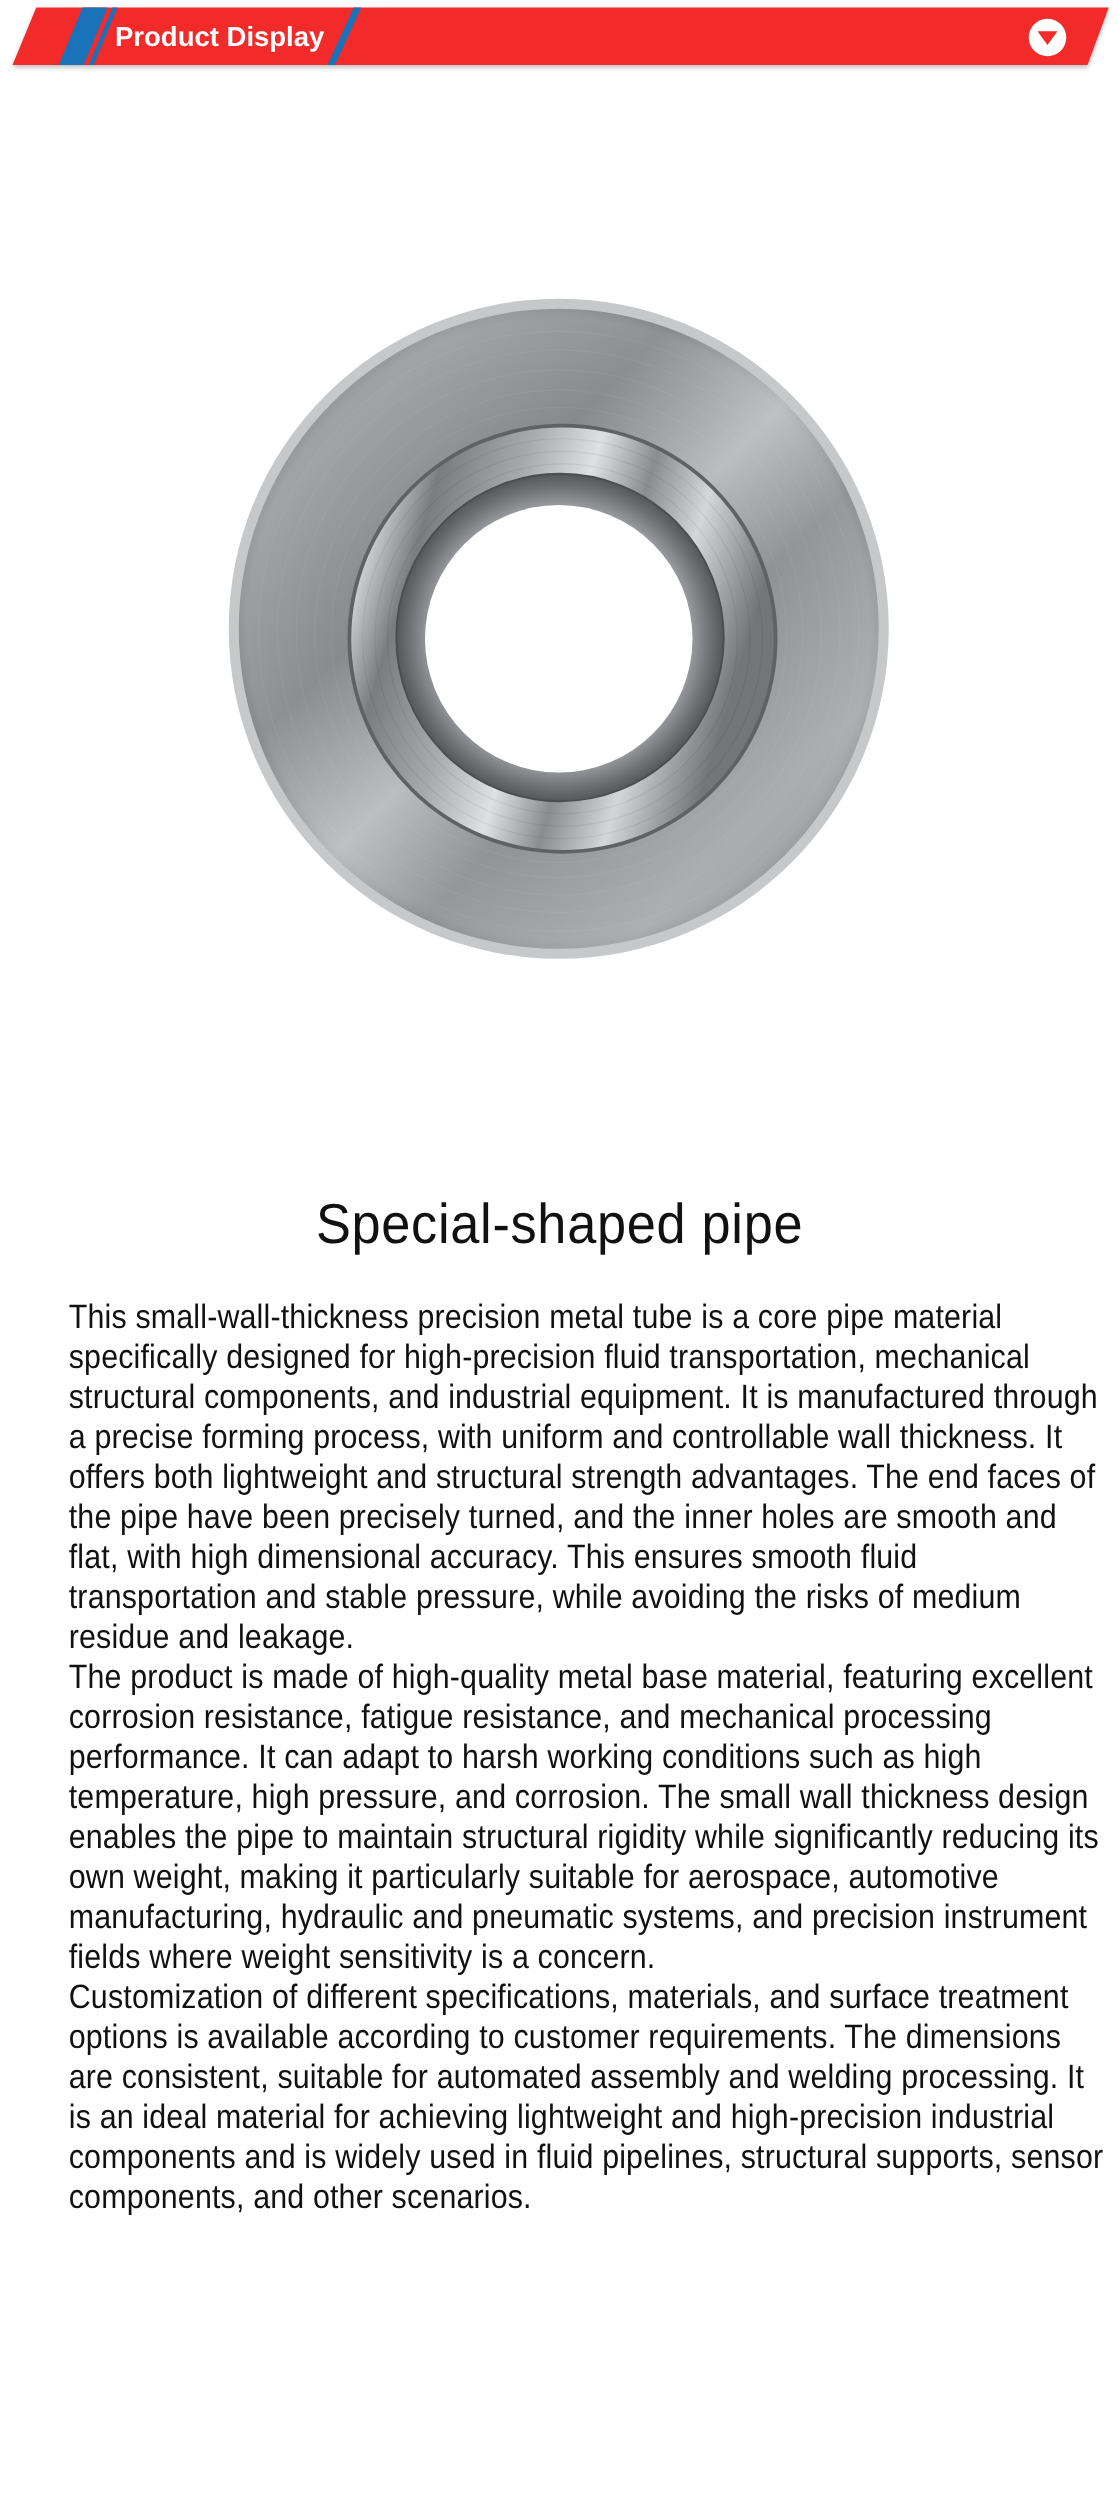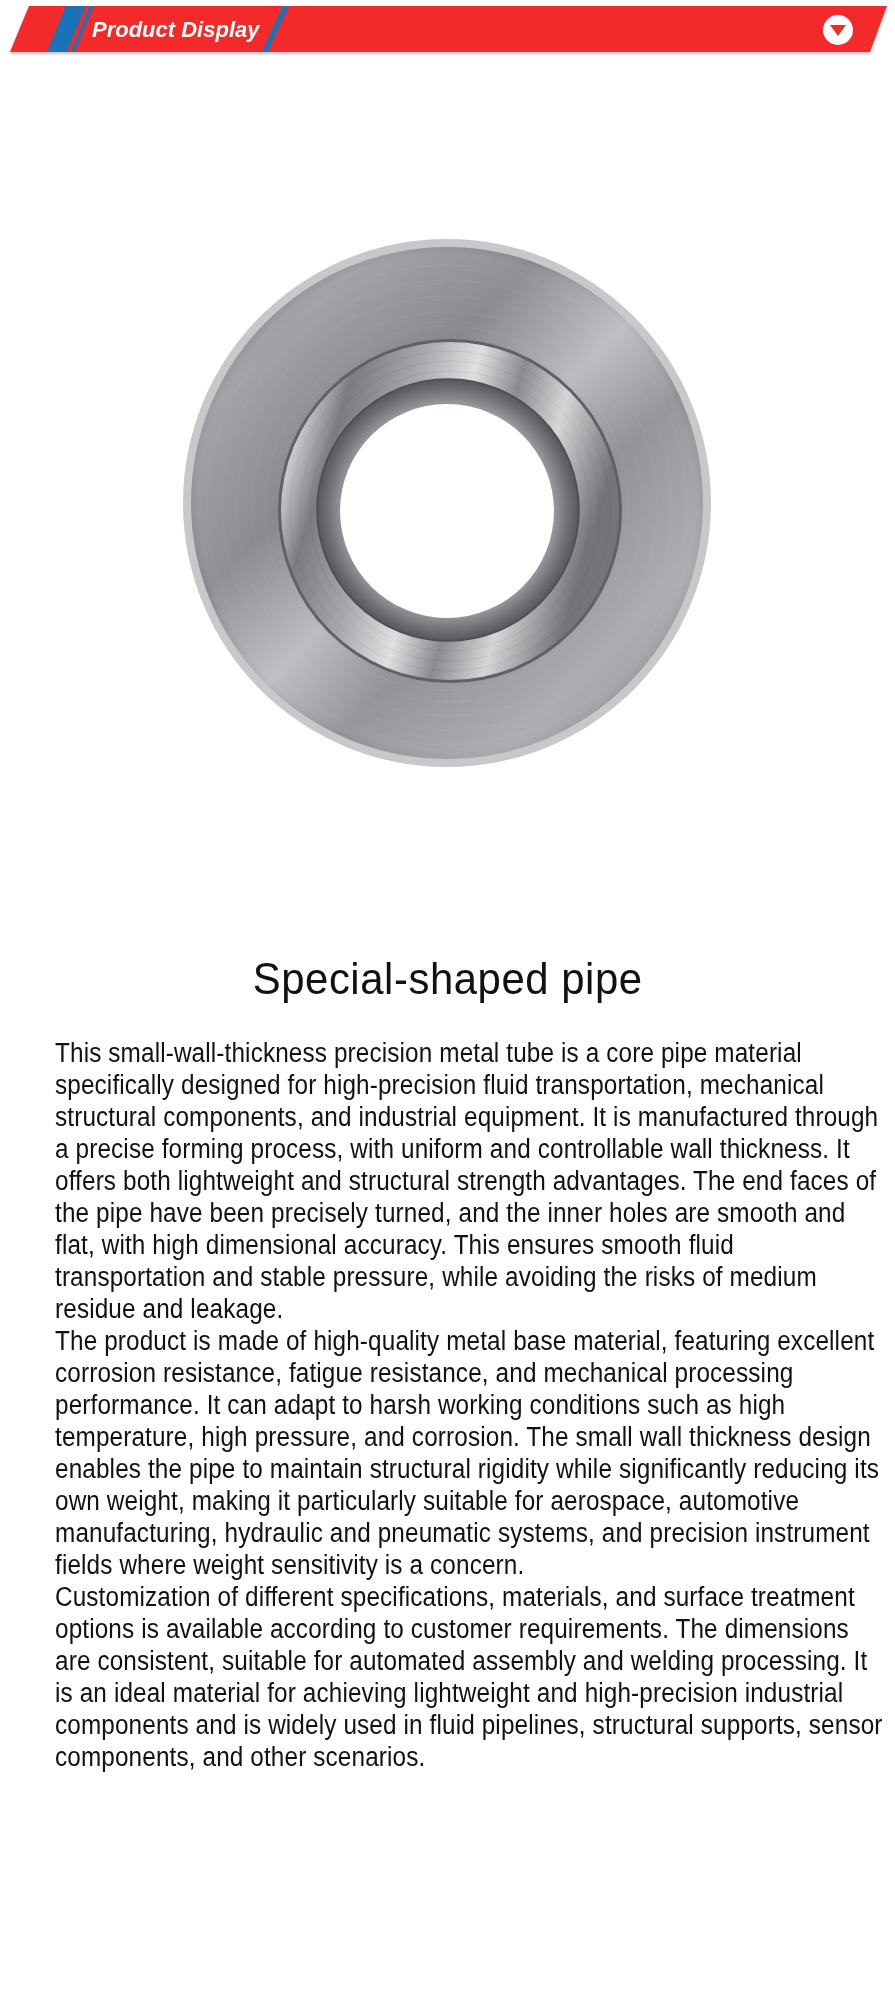--- a/index.html
+++ b/index.html
@@ -1,19 +1,19 @@
 <!DOCTYPE html>
 <html><head>
 <meta charset="utf-8">
 <style>
   html, body { margin: 0; padding: 0; background: #ffffff; }
   body { width: 895px; height: 2011px; position: relative; overflow: hidden; font-family: "Liberation Sans", sans-serif; color: #000; }
 
   
-  .header { position: absolute; left: 0; top: 0; width: 895px; height: 60px; font-style: italic; }
+  .header { position: absolute; left: 0; top: 0; width: 895px; height: 60px; }
   .header svg { position: absolute; left: 0; top: 0; }
   .header-title {
     position: absolute; left: 92px; top: 16px;
     font-family: "Liberation Sans", sans-serif; font-weight: bold;
     font-size: 22px; line-height: 28px; color: #ffffff; letter-spacing: 0px;
     white-space: nowrap;
   }
   .company-name {
     position: absolute; left: 404px; top: 21px;
     font-family: "Liberation Sans", sans-serif; font-size: 10px; line-height: 18px;

